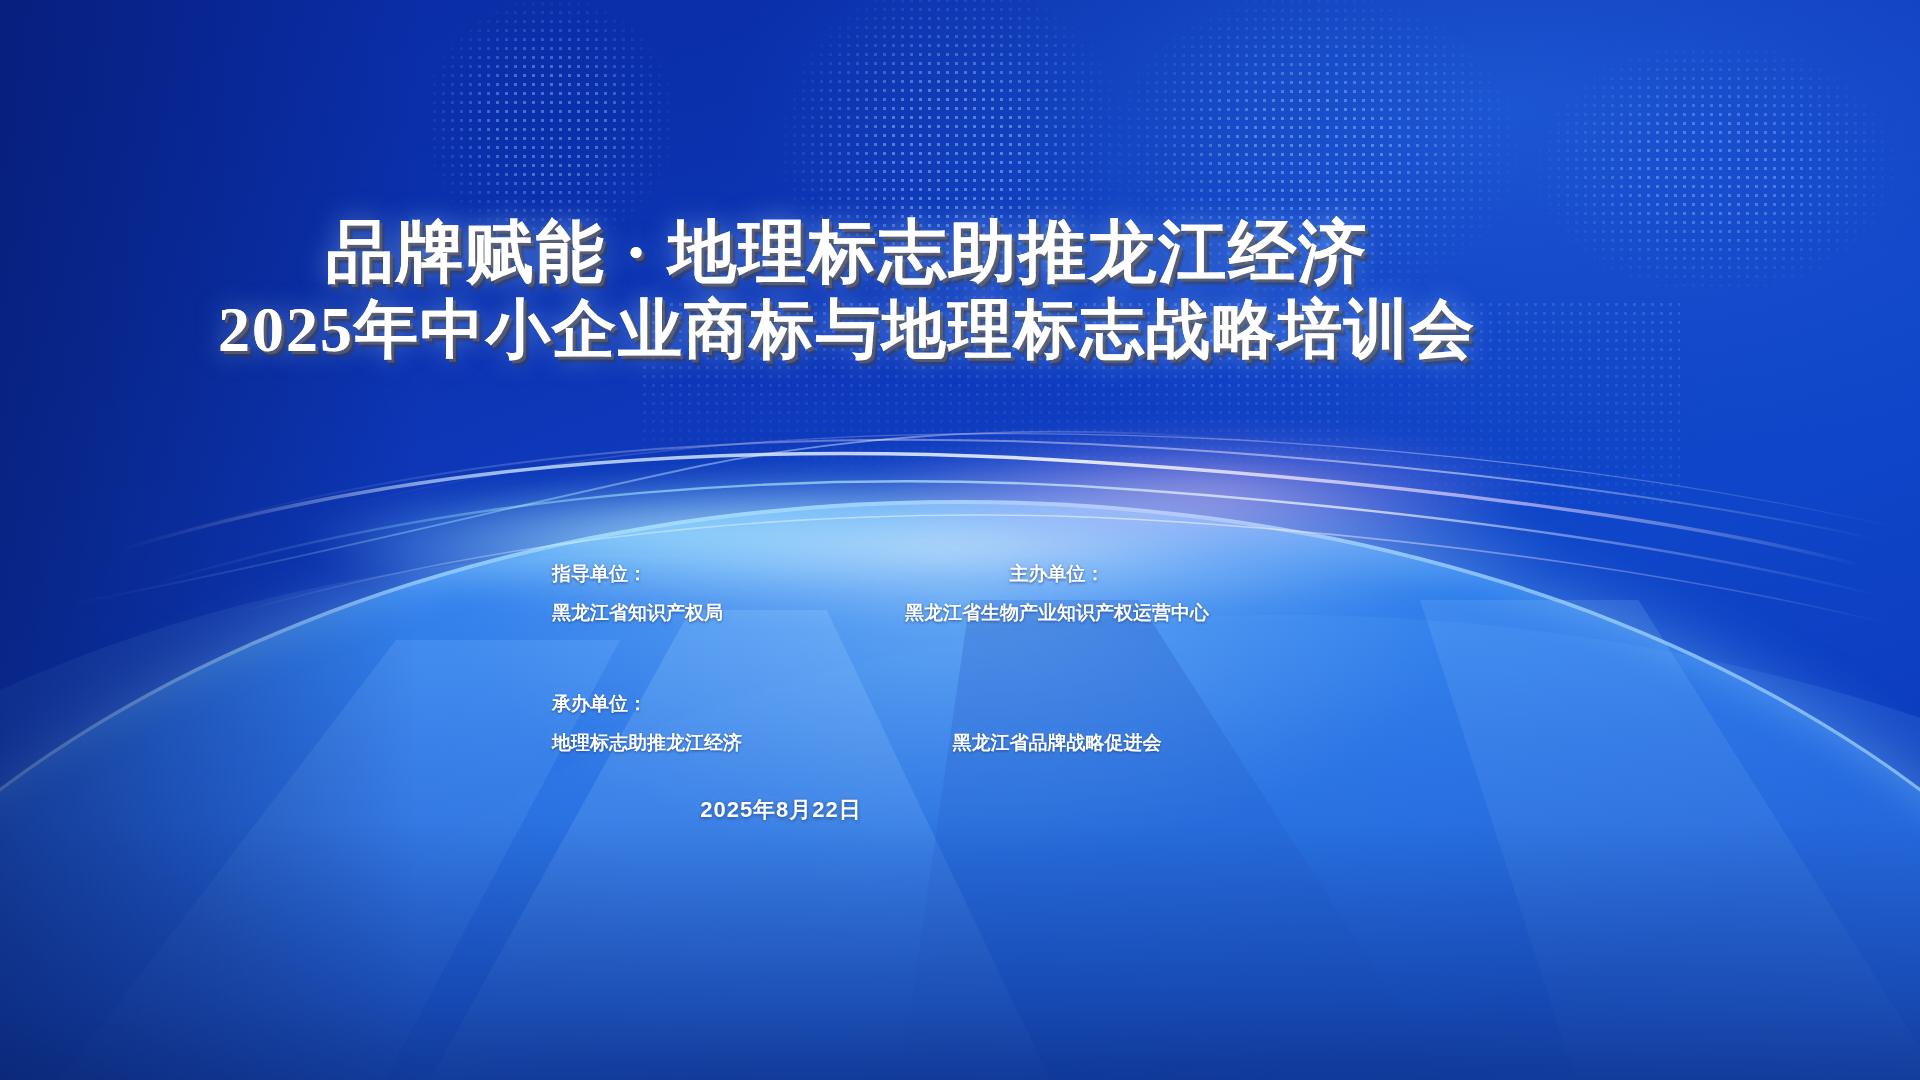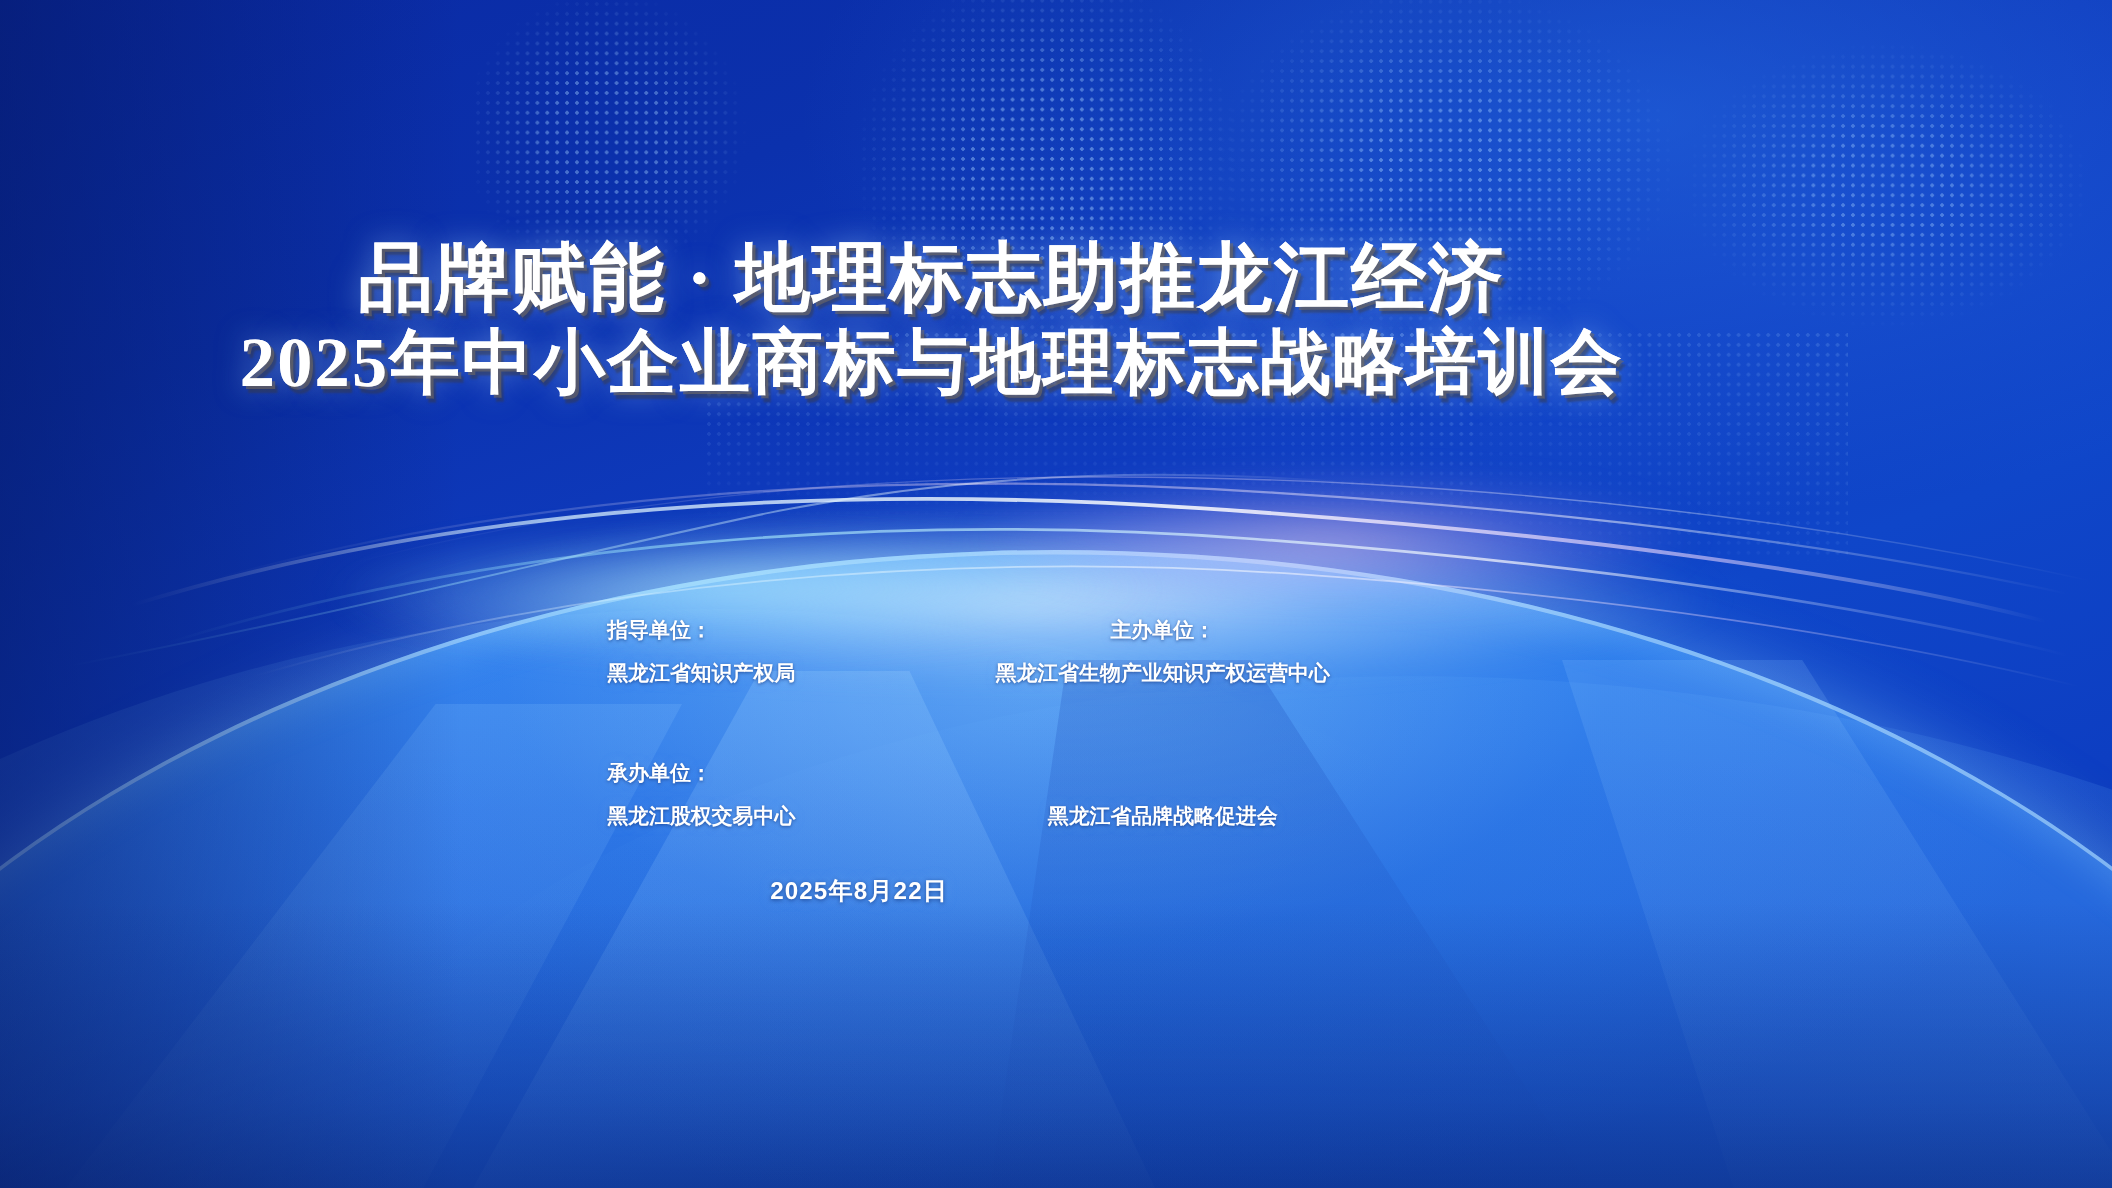--- a/index.html
+++ b/index.html
@@ -297,21 +297,21 @@
     <div class="org-group">
       <div class="org-row">
         <div class="org-col-left">
           <div class="org-label">承办单位：</div>
         </div>
         <div class="org-col-right"></div>
       </div>
       <div class="row-gap"></div>
       <div class="org-row">
         <div class="org-col-left">
-          <div class="org-name">黑龙江股权交易中心</div>
+          <div class="org-name">地理标志助推龙江经济</div>
         </div>
         <div class="org-col-right">
           <div class="org-name">黑龙江省品牌战略促进会</div>
         </div>
       </div>
     </div>
 
   </div>
 
   <div id="event-date">

